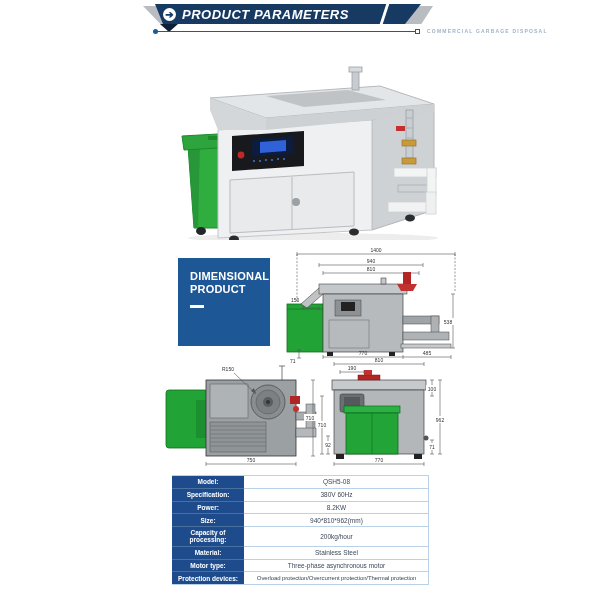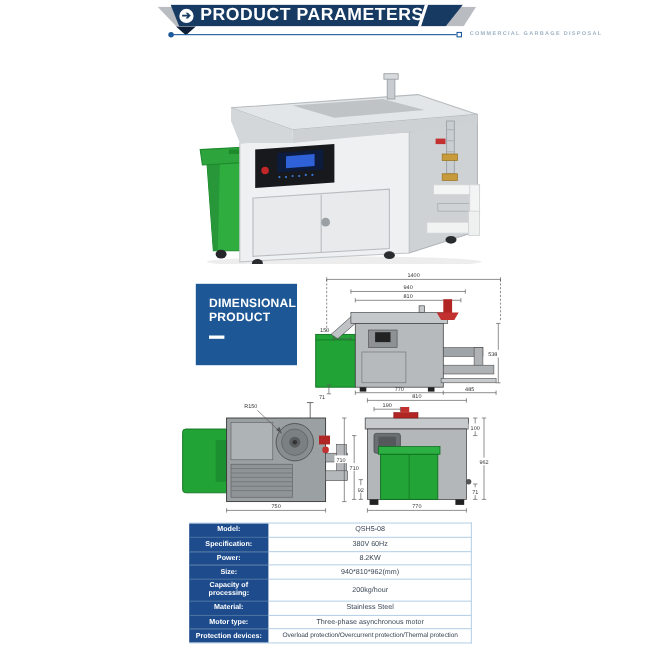--- a/index.html
+++ b/index.html
@@ -34,34 +34,34 @@
   .hdr-fold{
     left:160px; top:24px; width:0; height:0;
     border-left:9px solid transparent; border-right:9px solid transparent;
     border-top:8px solid #0d1e36;
   }
   .hdr-icon{
     width:13px;height:13px;border-radius:50%;background:#fff;color:var(--banner);
     display:flex;align-items:center;justify-content:center;
     font-size:10px;line-height:13px;font-weight:bold;flex:0 0 13px;
   }
-  .hdr-title{font-size:16px;font-weight:bold;letter-spacing:.5px;}
+  .hdr-title{font-size:13px;font-weight:bold;letter-spacing:.5px;font-style:italic;}
   .hdr-line{
     left:155px; top:31px; width:262px; height:1px; background:var(--accent);
   }
   .hdr-dot-l{left:153px;top:29px;width:5px;height:5px;border-radius:50%;background:var(--accent);}
   .hdr-dot-r{left:415px;top:29px;width:5px;height:5px;border:1px solid var(--accent);background:#fff;}
   .hdr-sub{
     left:427px; top:28px; font-size:5px; letter-spacing:1.2px; color:#9fb3c6;
     font-weight:bold;
   }
 
   
   .dim-label{
-    left:178px; top:258px; width:92px; height:74px;
+    left:178px; top:258px; width:92px; height:88px;
     background:#1d5795; color:#fff; padding:12px 0 0 12px;
   }
   .dim-label .t{font-size:11px;font-weight:bold;line-height:13px;letter-spacing:.2px;}
   .dim-label .dash{width:14px;height:3px;background:#fff;margin-top:9px;}
 
   
   .spec-table{
     left:172px; top:475px; width:257px; height:110px;
     display:grid; grid-template-columns:72px 185px;
     border:1px solid var(--lightline); border-left:none;

